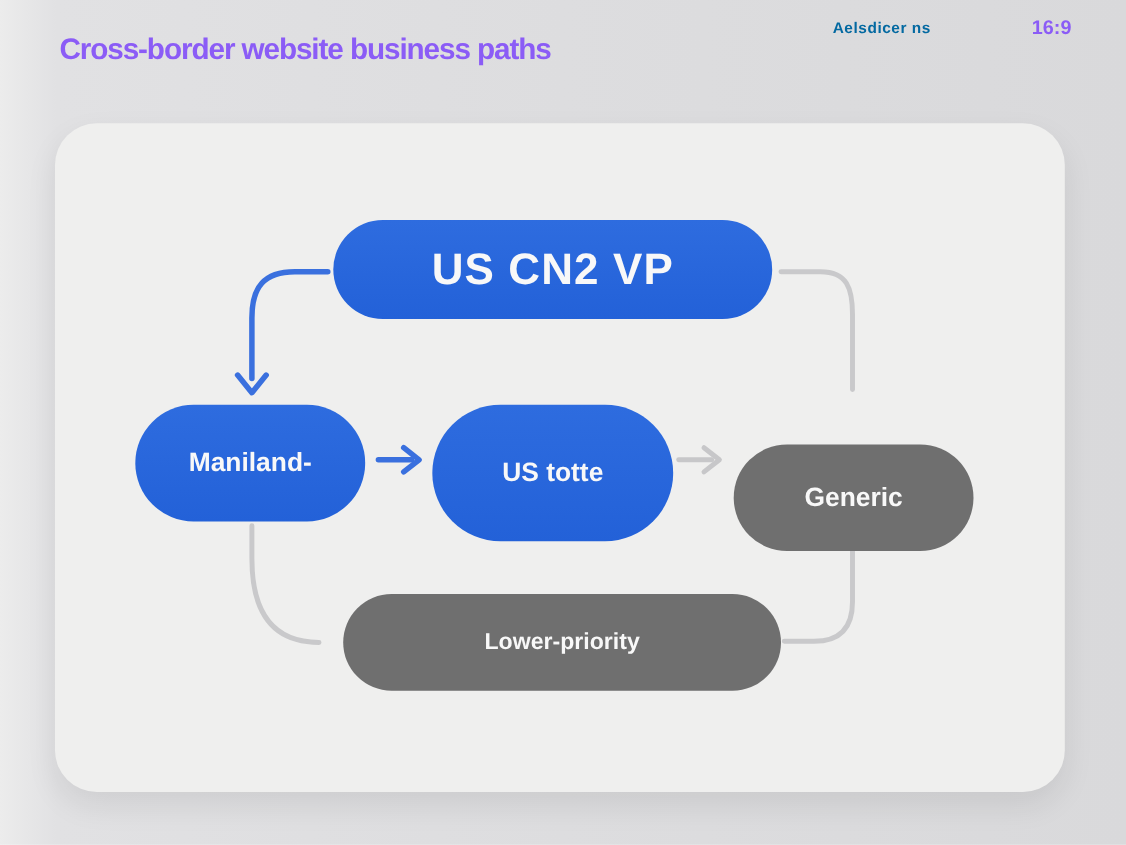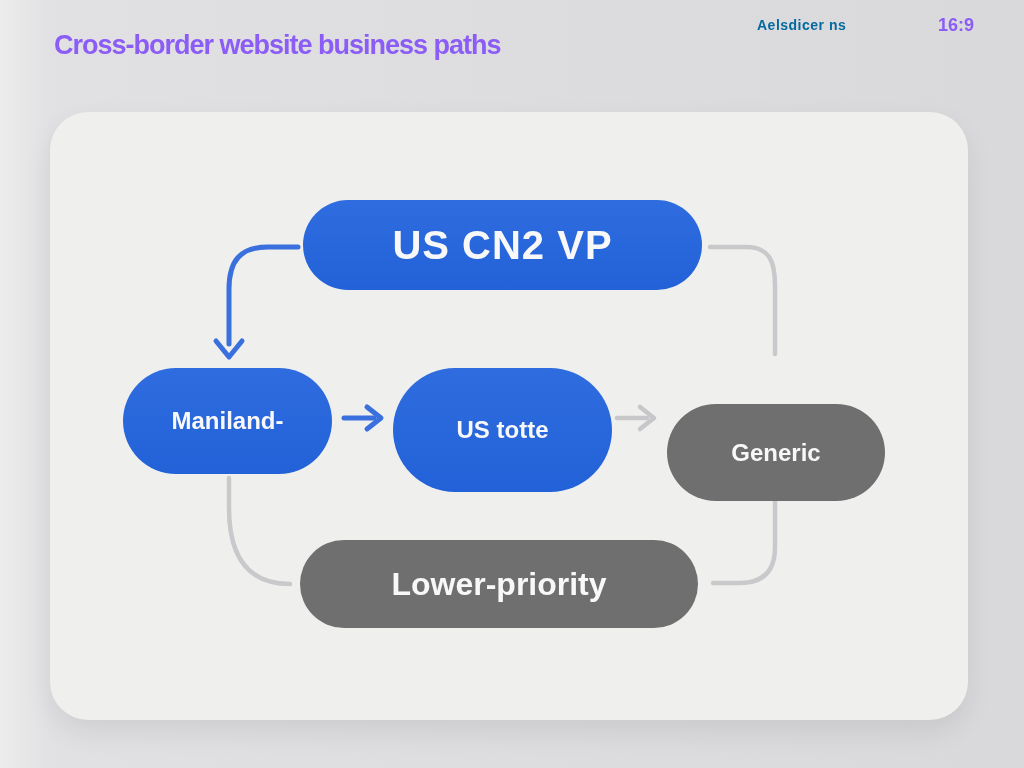--- a/index.html
+++ b/index.html
@@ -32,21 +32,21 @@
     position:absolute;display:flex;flex-direction:column;
     align-items:center;justify-content:center;text-align:center;
     color:#f8f8f8;font-weight:bold;border-radius:70px;
   }
   .node.blue{background:linear-gradient(180deg,#2e6cdf 0%,#2361d8 100%);}
   .node.gray{background:#6f6f6f;}
   .node-top{left:303px;top:200px;width:399px;height:90px;font-size:40px;letter-spacing:1px;}
   .node-left{left:123px;top:368px;width:209px;height:106px;font-size:24px;line-height:30px;}
   .node-mid{left:393px;top:368px;width:219px;height:124px;font-size:24px;line-height:30px;}
   .node-right{left:667px;top:368px;width:218px;height:97px;font-size:24px;line-height:30px;background:#727171;margin-top:36px;}
-  .node-bottom{left:300px;top:540px;width:398px;height:88px;font-size:32px;}
+  .node-bottom{left:312px;top:540px;width:398px;height:88px;font-size:21px;}
 </style>
 </head>
 <body>
 
 <h1 class="page-title">Cross-border website business paths</h1>
 <div class="watermark">Aelsdicer ns</div>
 <div class="aspect-label">16:9</div>
 
 <div class="canvas-card"></div>
 

